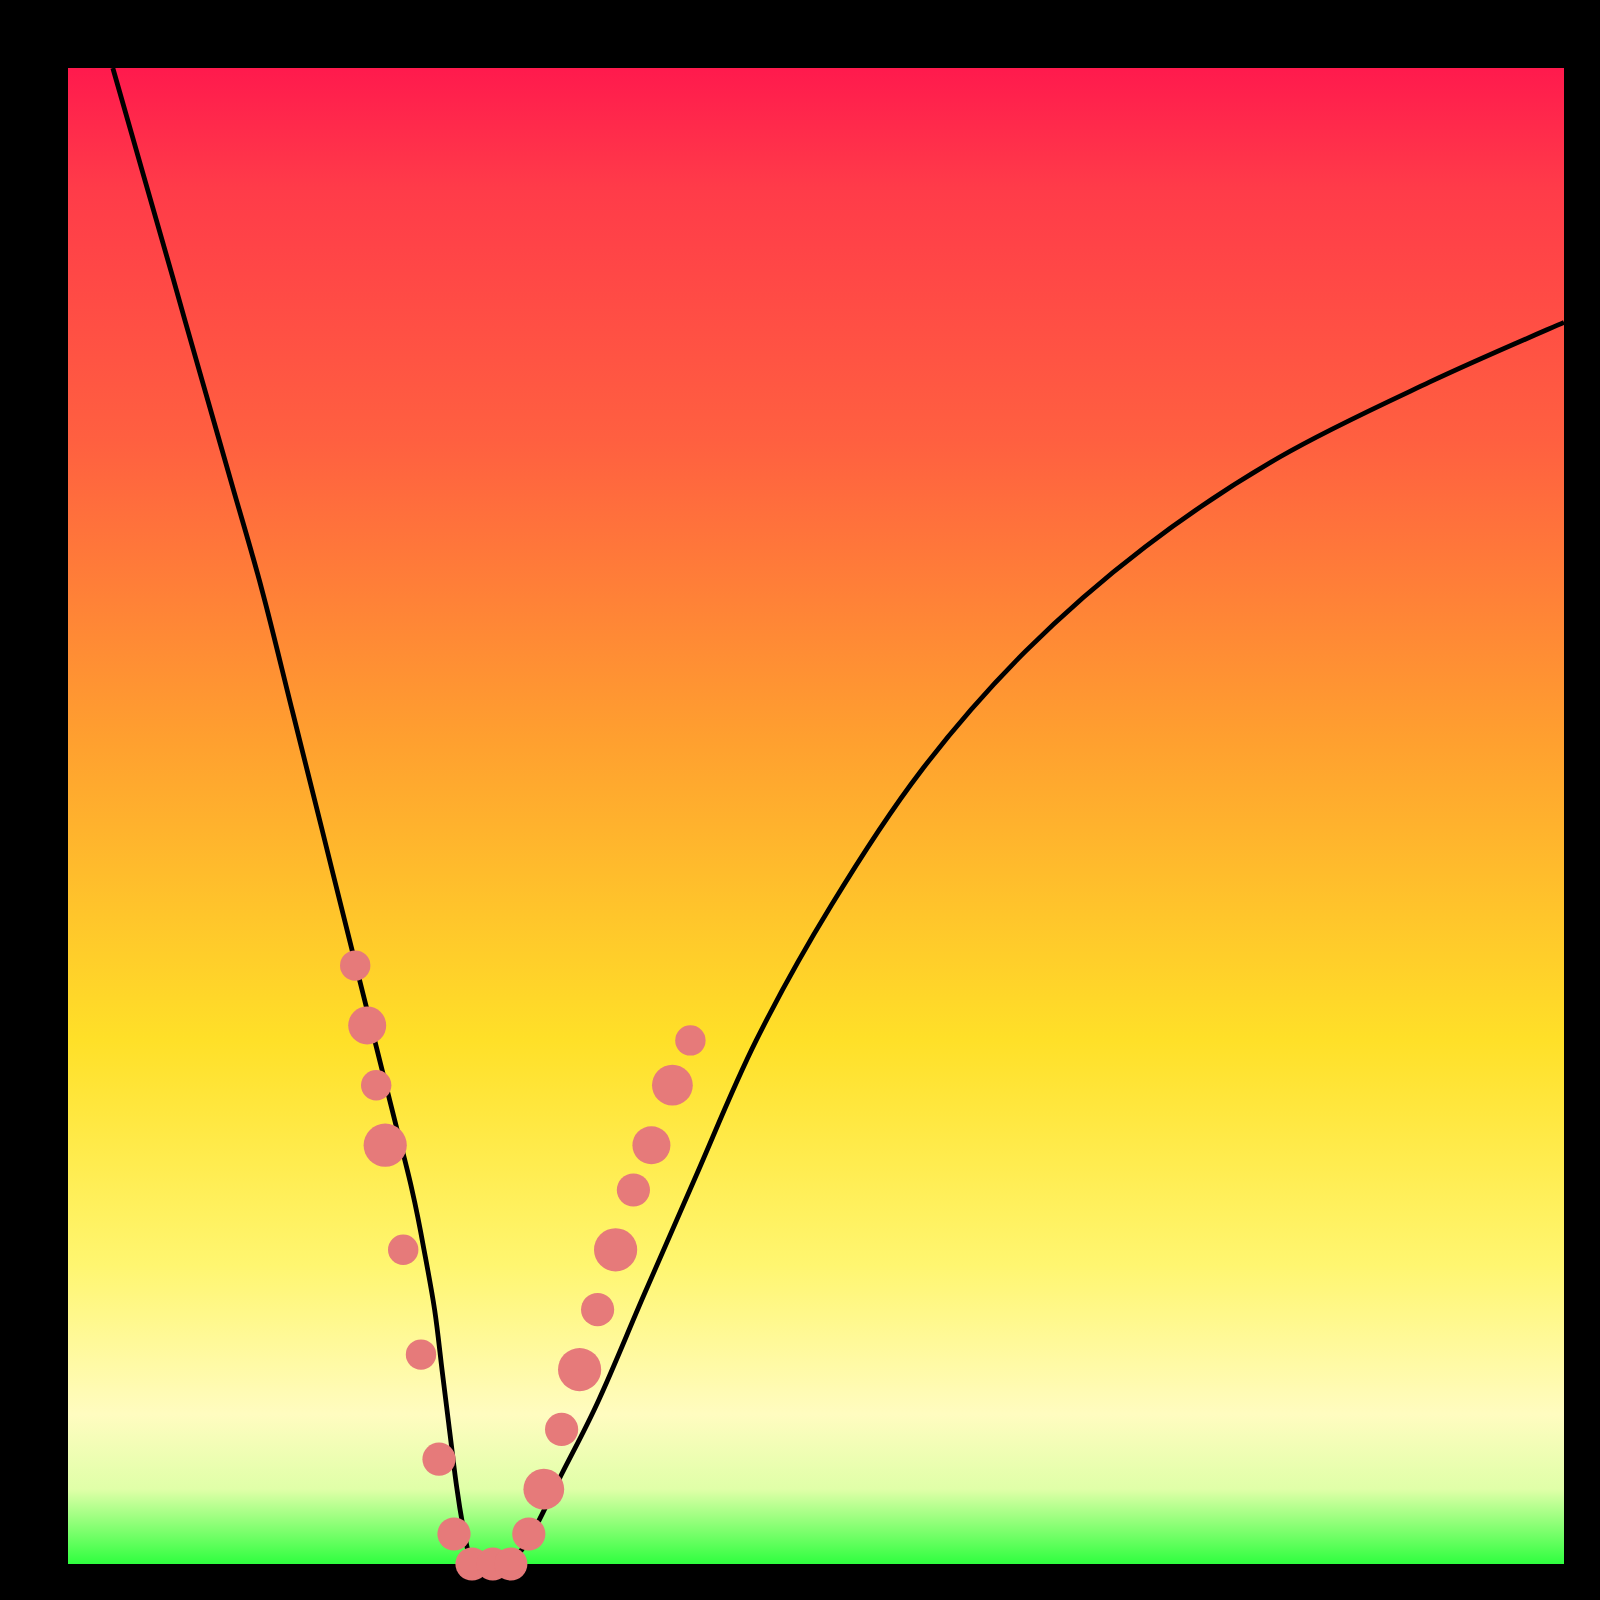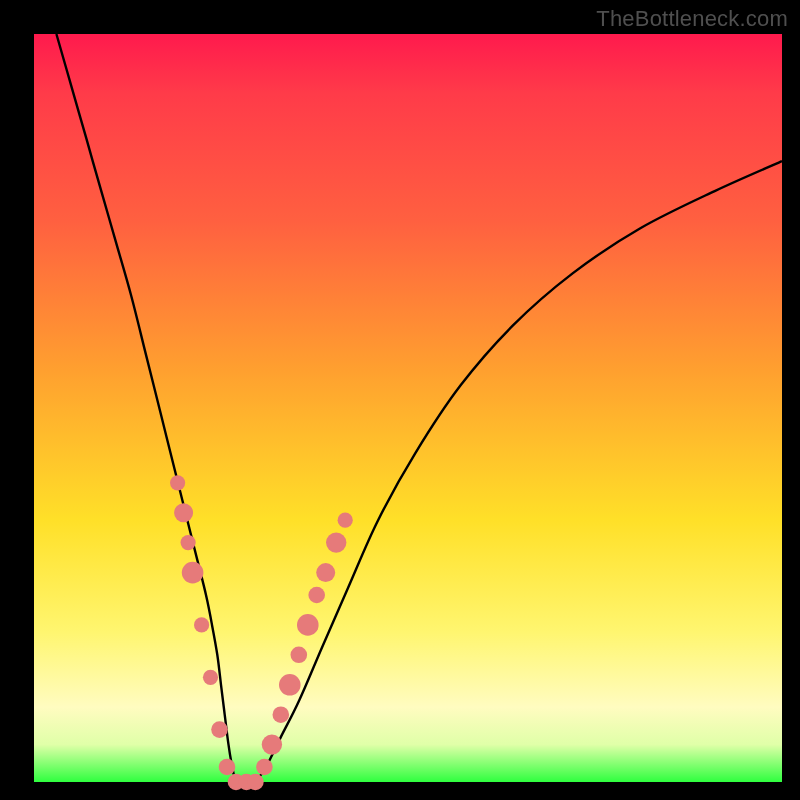--- a/index.html
+++ b/index.html
@@ -87,14 +87,13 @@
         <circle cx="246.8" cy="680.7" r="8.3" class="marker"></circle>
         <circle cx="255.8" cy="650.8" r="10.8" class="marker"></circle>
         <circle cx="264.8" cy="620.8" r="8.3" class="marker"></circle>
         <circle cx="273.8" cy="590.9" r="10.8" class="marker"></circle>
         <circle cx="282.7" cy="561.0" r="8.3" class="marker"></circle>
         <circle cx="291.7" cy="538.6" r="9.5" class="marker"></circle>
         <circle cx="302.2" cy="508.6" r="10.2" class="marker"></circle>
         <circle cx="311.2" cy="486.2" r="7.6" class="marker"></circle>
       </g>
   </svg>
-  <div class="watermark">TheBottleneck.com</div>
 </div>
 
 </body></html>

